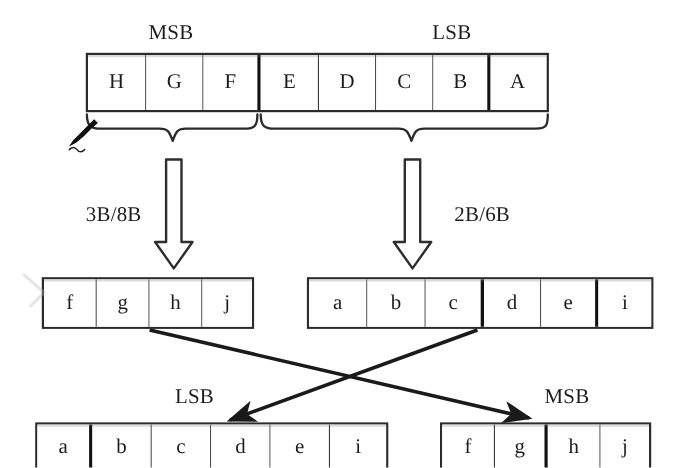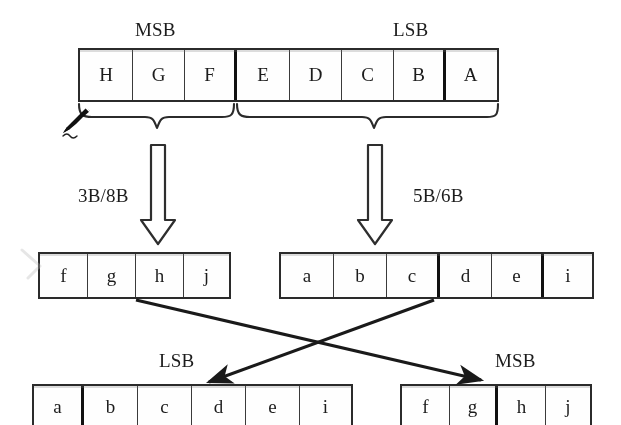--- a/index.html
+++ b/index.html
@@ -96,21 +96,21 @@
     <div class="cell" style="width:52px;">G</div>
     <div class="cell thick-right" style="width:52px;">F</div>
     <div class="cell" style="width:53px;">E</div>
     <div class="cell" style="width:52px;">D</div>
     <div class="cell" style="width:52px;">C</div>
     <div class="cell thick-right" style="width:52px;">B</div>
     <div class="cell" style="width:49px;">A</div>
   </div>
 
   <div class="label" style="left:78px; top:170px;">3B/8B</div>
-  <div class="label" style="left:413px; top:170px;">5B/6B</div>
+  <div class="label" style="left:413px; top:170px;">2B/6B</div>
 
   <div class="bitrow" id="mid-left" style="left:38px; top:236px; width:193px; height:47px;">
     <div class="cell" style="width:48px;">f</div>
     <div class="cell" style="width:48px;">g</div>
     <div class="cell" style="width:48px;">h</div>
     <div class="cell" style="width:45px;">j</div>
   </div>
 
   <div class="bitrow" id="mid-right" style="left:279px; top:236px; width:315px; height:47px;">
     <div class="cell" style="width:53px;">a</div>

